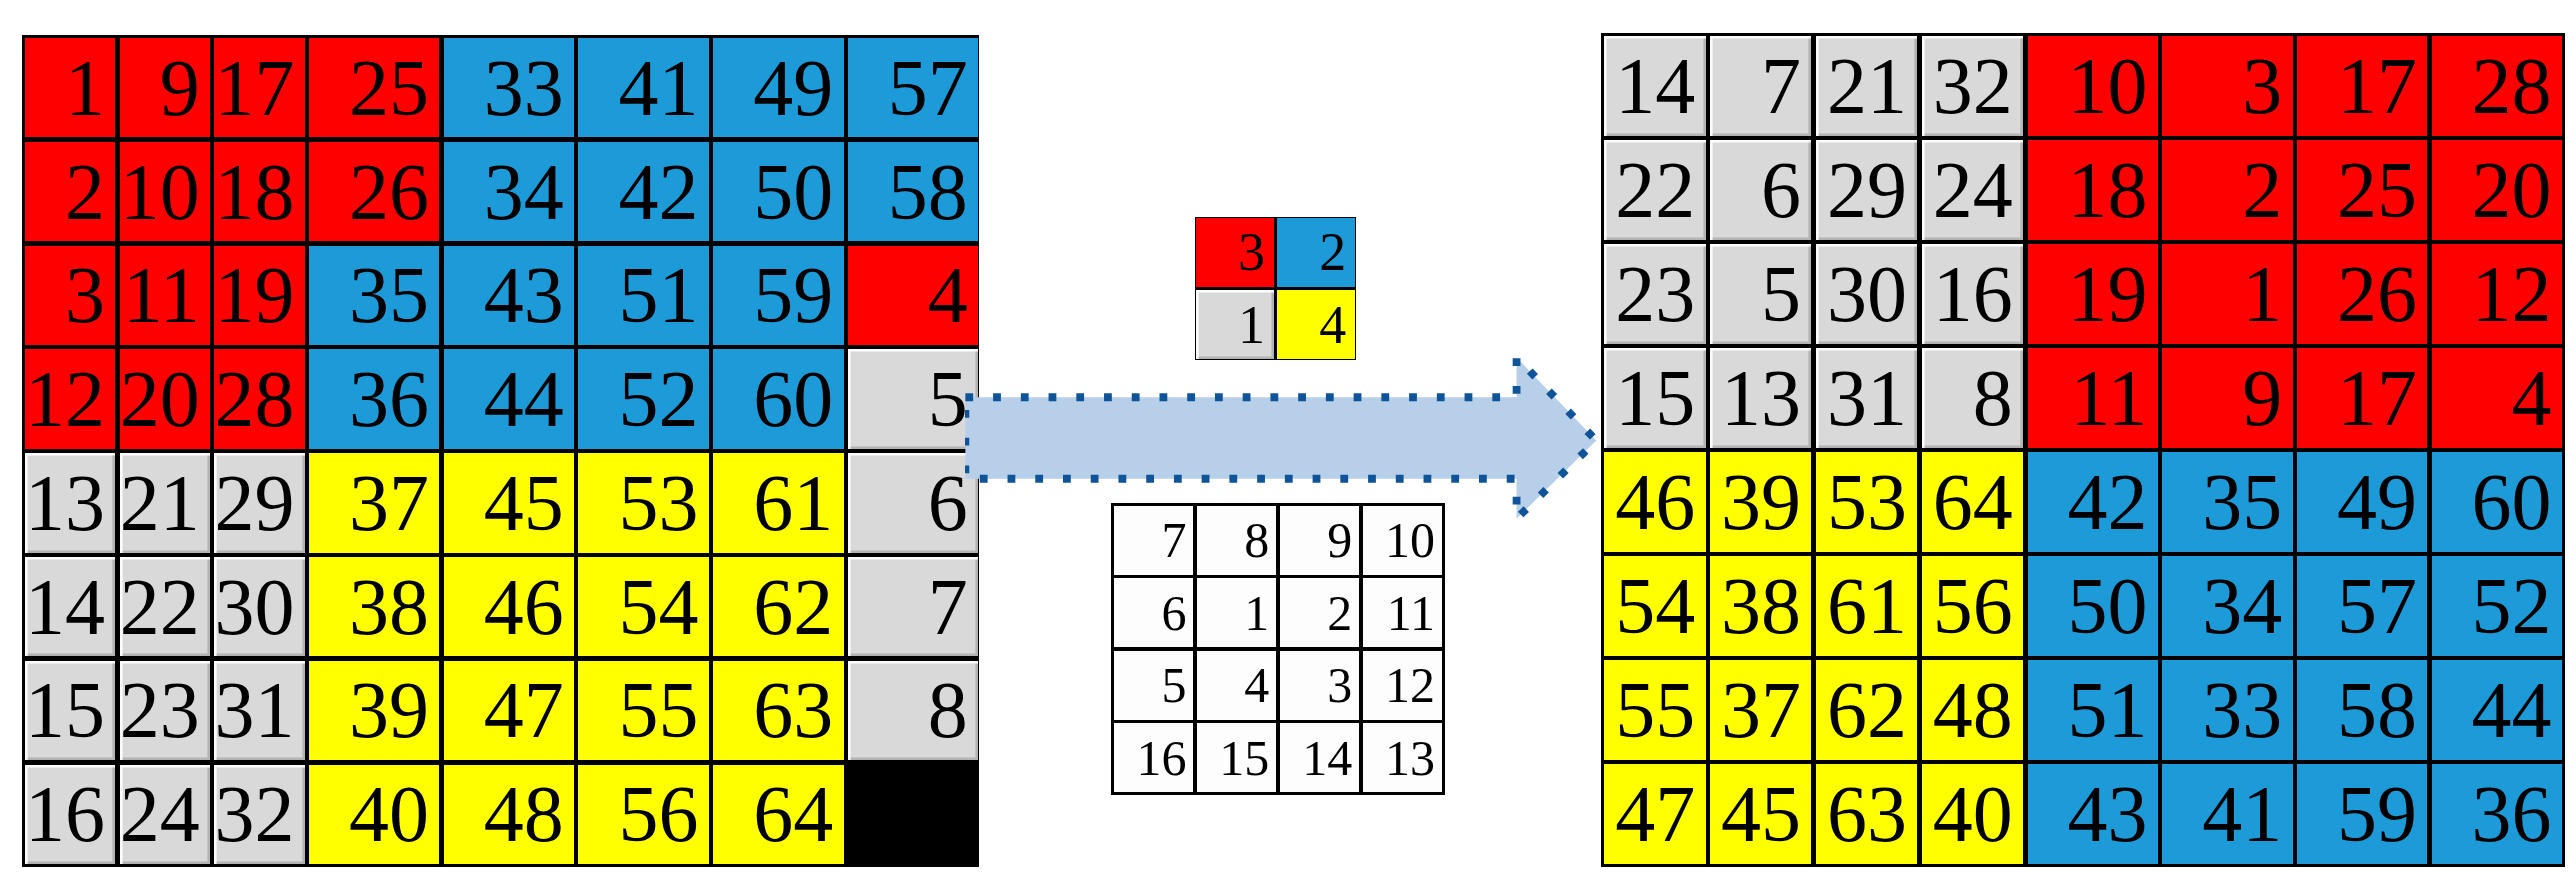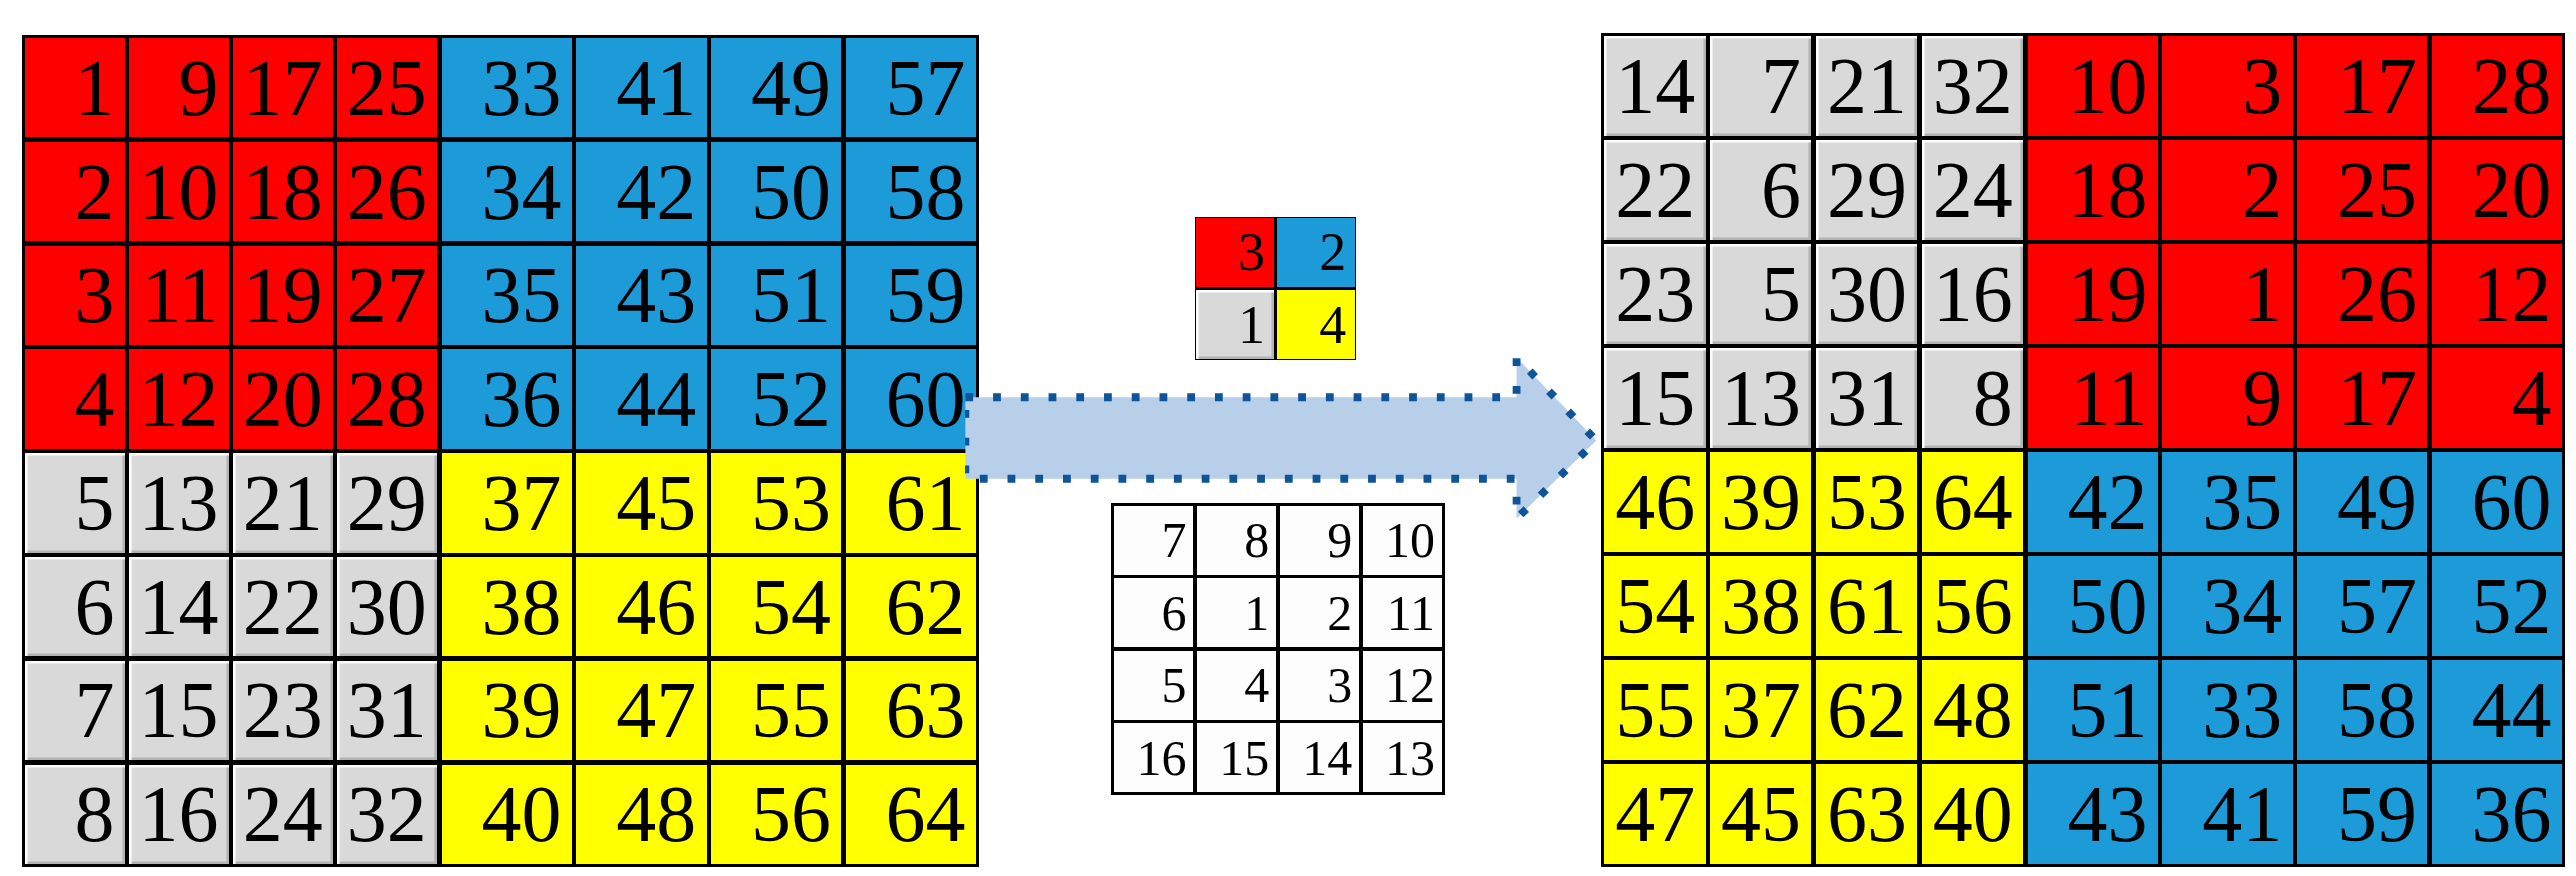--- a/index.html
+++ b/index.html
@@ -62,21 +62,20 @@
       <div class="cell red">10</div>
       <div class="cell red">18</div>
       <div class="cell red">26</div>
       <div class="cell blue">34</div>
       <div class="cell blue">42</div>
       <div class="cell blue">50</div>
       <div class="cell blue">58</div>
       <div class="cell red">3</div>
       <div class="cell red">11</div>
       <div class="cell red">19</div>
-      <div class="cell red">27</div>
       <div class="cell blue">35</div>
       <div class="cell blue">43</div>
       <div class="cell blue">51</div>
       <div class="cell blue">59</div>
       <div class="cell red">4</div>
       <div class="cell red">12</div>
       <div class="cell red">20</div>
       <div class="cell red">28</div>
       <div class="cell blue">36</div>
       <div class="cell blue">44</div>

